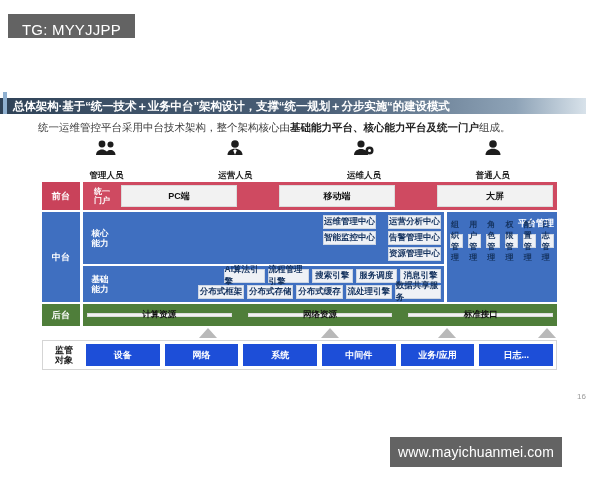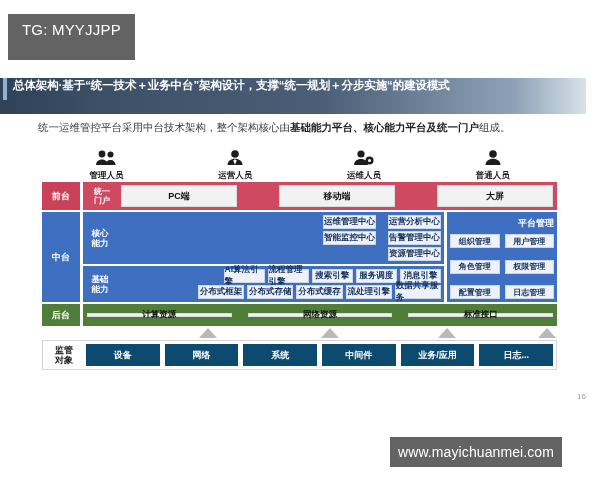--- a/index.html
+++ b/index.html
@@ -15,21 +15,21 @@
   }
 
   
   .tg-tag {
     position: absolute;
     left: 8px; top: 14px;
     background: #636363;
     color: #ffffff;
     font-size: 15px;
     line-height: 1;
-    padding: 8px 14px 23px 14px;
+    padding: 8px 14px 1px 14px;
     letter-spacing: .2px;
     white-space: nowrap;
   }
 
   
   .watermark {
     position: absolute;
     left: 390px; top: 437px;
     width: 172px; height: 30px;
     background: #636363;
@@ -43,24 +43,24 @@
   .page-num {
     position: absolute;
     right: 14px; top: 392px;
     font-size: 8px;
     color: #9a9a9a;
   }
 
   
   .title-bar {
     position: absolute;
-    left: 0; top: 78px;
-    width: 586px; height: 36px;
+    left: 0; top: 98px;
+    width: 586px; height: 16px;
     background: linear-gradient(to right, #2f4257 0%, #3c5066 18%, #4a5f77 55%, #8ea3b7 88%, #d8e2ea 100%);
-    display: flex; align-items: flex-start;
+    display: flex; align-items: flex-end;
     box-sizing: border-box;
   }
   .title-bar .accent {
     width: 4px; height: 22px;
     background: #8fb0d0;
     margin-left: 3px; margin-right: 6px;
     flex: 0 0 auto;
   }
   .title-bar .ttext {
     color: #ffffff;
@@ -83,21 +83,21 @@
   
   .persona-row {
     position: absolute;
     left: 42px; top: 140px;
     width: 515px; height: 42px;
     display: flex;
   }
   .persona {
     flex: 1 1 0;
     display: flex; flex-direction: column;
-    align-items: center; justify-content: flex-end;
+    align-items: center; justify-content: space-between;
     gap: 2px;
   }
   .persona .glyph { font-size: 17px; line-height: 17px; color: #1d1d1d; }
   .persona .plabel { font-size: 8.5px; color: #1d1d1d; font-weight: bold; }
 
   
   .diagram {
     position: absolute;
     left: 42px; top: 182px;
     width: 515px;
@@ -178,21 +178,21 @@
     background: #3f6fc0;
     display: flex; flex-direction: column;
     padding: 3px; box-sizing: border-box;
   }
   .platform-title {
     color: #ffffff; font-size: 9px; font-weight: bold;
     text-align: right; padding: 2px 0 4px 0;
   }
   .platform-grid {
     flex: 1 1 auto;
-    display: flex; flex-direction: column;
+    display: flex; flex-direction: row;
     justify-content: space-between; gap: 5px;
   }
   .platform-line { display: flex; gap: 5px; height: 14px; }
   .platform-cell {
     background: #eef1f6; border: 1px solid #cdd6e4;
     color: #15335f; font-size: 8px; font-weight: bold;
     display: flex; align-items: center; justify-content: center;
     flex: 1 1 0; box-sizing: border-box;
   }
 
@@ -233,21 +233,21 @@
   }
   .sup-label {
     width: 36px; flex: 0 0 36px;
     color: #1d1d1d; font-size: 9px; font-weight: bold;
     line-height: 10px; text-align: center;
     display: flex; flex-direction: column;
     align-items: center; justify-content: center;
   }
   .sup-cells { flex: 1 1 auto; display: flex; gap: 5px; margin-left: 4px; }
   .sup-cell {
-    background: #0c4a6e; color: #ffffff;
+    background: #1d4ed8; color: #ffffff;
     font-size: 9px; font-weight: bold;
     display: flex; align-items: center; justify-content: center;
     flex: 1 1 0;
   }
 </style>
 </head>
 <body>
 
 <div class="tg-tag">
   <span>TG: MYYJJPP</span>

